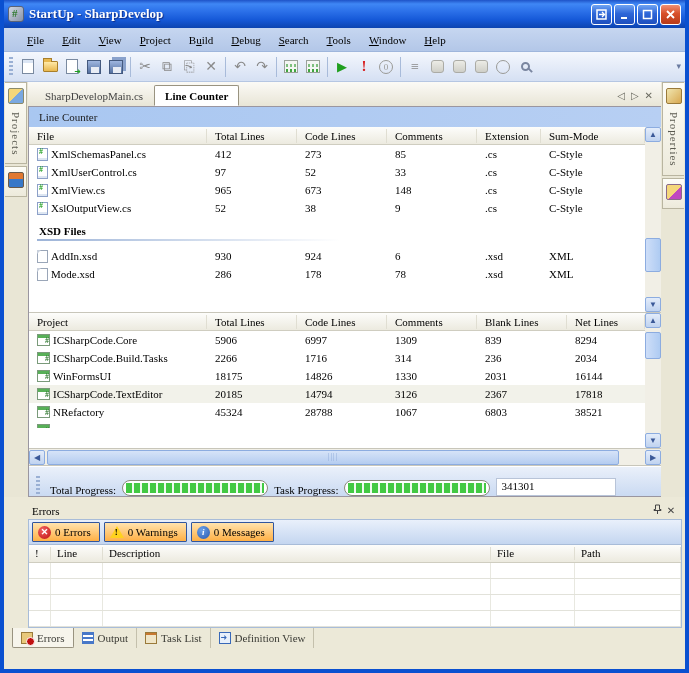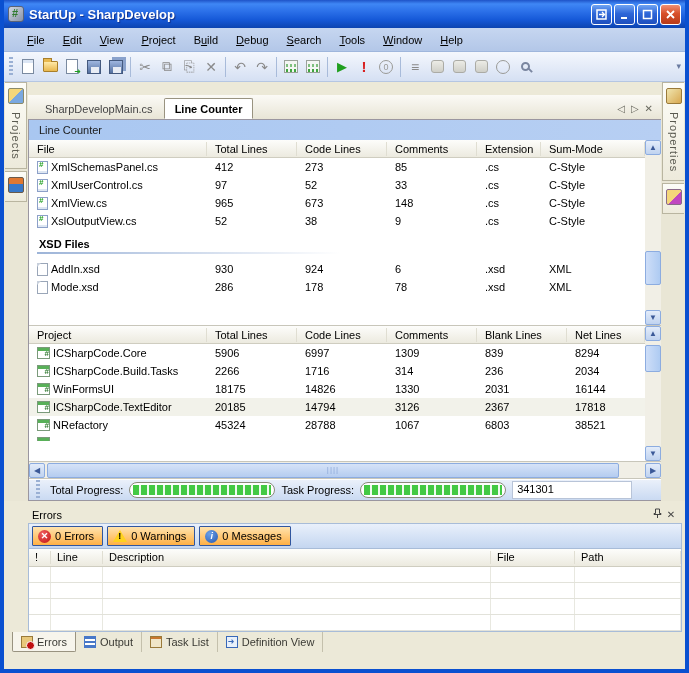--- a/index.html
+++ b/index.html
@@ -1,21 +1,21 @@
 <!DOCTYPE html>
 <html><head>
 <meta charset="utf-8">
 <style>
   * { margin:0; padding:0; box-sizing:border-box; }
   html,body { width:689px; height:673px; }
   body { font-family:"Liberation Sans", sans-serif; font-size:11px; color:#000; }
 
   .window { width:689px; height:673px; background:#ECE9D8;
     border-left:4px solid #0A50D0; border-right:4px solid #0A50D0; border-bottom:4px solid #0A50D0;
-    display:flex; flex-direction:column; overflow:hidden; }
+    display:flex; flex-direction:column; overflow:hidden;font-family:Liberation Serif, serif; }
 
   
   .titlebar { height:28px; flex:0 0 28px; display:flex; align-items:center; padding:0 4px 0 4px;
     background:linear-gradient(180deg,#1E53C8 0%,#3F87F5 14%,#2A6FE8 42%,#1659D8 70%,#0C44B0 100%); }
   .app-icon { width:16px; height:16px; margin-right:5px; background:linear-gradient(135deg,#cfd6e2,#8a94a8);
     border:1px solid #5a6376; border-radius:3px; position:relative; }
   .app-icon::after { content:"#"; position:absolute; left:3px; top:0px; color:#2f7a2f; font-size:11px; font-weight:bold; }
   .title-text { color:#fff; font-weight:bold; font-size:13px; text-shadow:1px 1px 1px #10308a; flex:1; }
   .winbtn { width:21px; height:21px; margin-left:2px; border:1px solid #fff; border-radius:3px;
     background:linear-gradient(180deg,#6FA3F2 0%,#2E66D8 45%,#1E4FBE 100%); color:#fff;
@@ -63,21 +63,21 @@
   .side-ico { width:16px; height:16px; border-radius:2px; margin:2px 0 4px 0; }
   .ico-projects { background:linear-gradient(135deg,#F5D77A 50%,#7AA8E0 50%); border:1px solid #8a8a6a; }
   .ico-classes { background:linear-gradient(180deg,#E07830 40%,#3878C8 40%); border:1px solid #6a5a4a; }
   .ico-props { background:linear-gradient(135deg,#F0E6B0,#D8A850); border:1px solid #9a7a3a; }
   .ico-tools { background:linear-gradient(135deg,#F5D77A 55%,#C048C0 55%); border:1px solid #8a6a8a; }
   .vlabel { writing-mode:vertical-rl; color:#5A5A50; font-size:11px; padding:4px 0; letter-spacing:1px; }
 
   .centercol { flex:1; display:flex; flex-direction:column; min-width:0; }
 
   
-  .doctabs { height:24px; flex:0 0 24px; display:flex; align-items:flex-end; background:linear-gradient(180deg,#FBFAF6,#E8E5D6); padding-left:6px;margin-top:13px; }
+  .doctabs { height:24px; flex:0 0 24px; display:flex; align-items:flex-end; background:linear-gradient(180deg,#FBFAF6,#E8E5D6); padding-left:6px; }
   .dtab { padding:4px 10px 3px 10px; color:#444; border:1px solid transparent; }
   .dtab.active { background:#fff; border:1px solid #999380; border-bottom:1px solid #fff; border-radius:2px 2px 0 0; font-weight:bold; color:#000; }
   .dt-ctrl { margin-left:auto; display:flex; align-items:center; gap:6px; padding:0 8px 5px 0; color:#6a6a60; font-size:10px; }
 
   
   .doc { flex:1; background:#fff; border:1px solid #9A96A0; border-right:none; display:flex; flex-direction:column; min-height:0; }
   .lc-header { height:20px; flex:0 0 20px; background:linear-gradient(90deg,#A9C7F1,#B7CFF3); display:flex; align-items:center; padding-left:10px; color:#1a1a1a; }
 
   .list { position:relative; border-bottom:1px solid #C8C6BA; }
   .list1 { flex:0 0 186px; }
@@ -110,21 +110,21 @@
   .sbtn { height:15px; flex:0 0 15px; background:linear-gradient(180deg,#E3ECFA,#C0D3F0); border:1px solid #8CACE0; border-radius:2px; color:#3B5998; font-size:8px; display:flex; align-items:center; justify-content:center; }
   .vtrack { flex:1; position:relative; }
   .vthumb { position:absolute; left:0; right:0; background:linear-gradient(90deg,#CEDEF8,#AECBF2); border:1px solid #8CACE0; border-radius:2px; }
   .hscroll { height:17px; flex:0 0 17px; background:#F1EFE6; display:flex; align-items:center; border-bottom:1px solid #C8C6BA; }
   .hbtn { width:16px; height:15px; flex:0 0 16px; background:linear-gradient(180deg,#E3ECFA,#C0D3F0); border:1px solid #8CACE0; border-radius:2px; color:#3B5998; font-size:8px; display:flex; align-items:center; justify-content:center; }
   .htrack { flex:1; position:relative; height:15px; }
   .hthumb { position:absolute; top:0; bottom:0; left:2px; right:26px; background:linear-gradient(180deg,#D6E3F8,#B4CCF0); border:1px solid #8CACE0; border-radius:2px; }
   .hthumb::after { content:"||||"; position:absolute; left:50%; top:1px; transform:translateX(-50%); color:#8CA8D8; font-size:8px; letter-spacing:1px; }
 
   
-  .progrow { flex:1; background:linear-gradient(180deg,#EAF0FA,#CADAF2); display:flex; align-items:center; padding:0 6px; gap:6px; border-top:1px solid #fff; }
+  .progrow { flex:1; background:linear-gradient(180deg,#EAF0FA,#CADAF2); display:flex; align-items:flex-end; padding:0 6px; gap:6px; border-top:1px solid #fff; }
   .pbar { width:146px; height:16px; border:1px solid #8A8A7A; border-radius:8px; padding:2px 3px; background:#fff; }
   .pfill { height:100%; width:100%; background:repeating-linear-gradient(90deg,#43C943 0 6px,#EFFAEF 6px 8px); }
   .pcounter { width:120px; height:18px; background:#fff; border:1px solid #B8C4D8; padding:1px 0 0 4px; }
 
   
   .gap { flex:0 0 5px; }
   .errors-panel { flex:0 0 126px; margin:0 3px 0 24px; display:flex; flex-direction:column; }
   .ep-header { height:17px; flex:0 0 17px; display:flex; align-items:center; padding:0 4px 0 4px; }
   .ep-title { flex:1; }
   .ep-ico { width:14px; color:#444; font-size:10px; text-align:center; }

